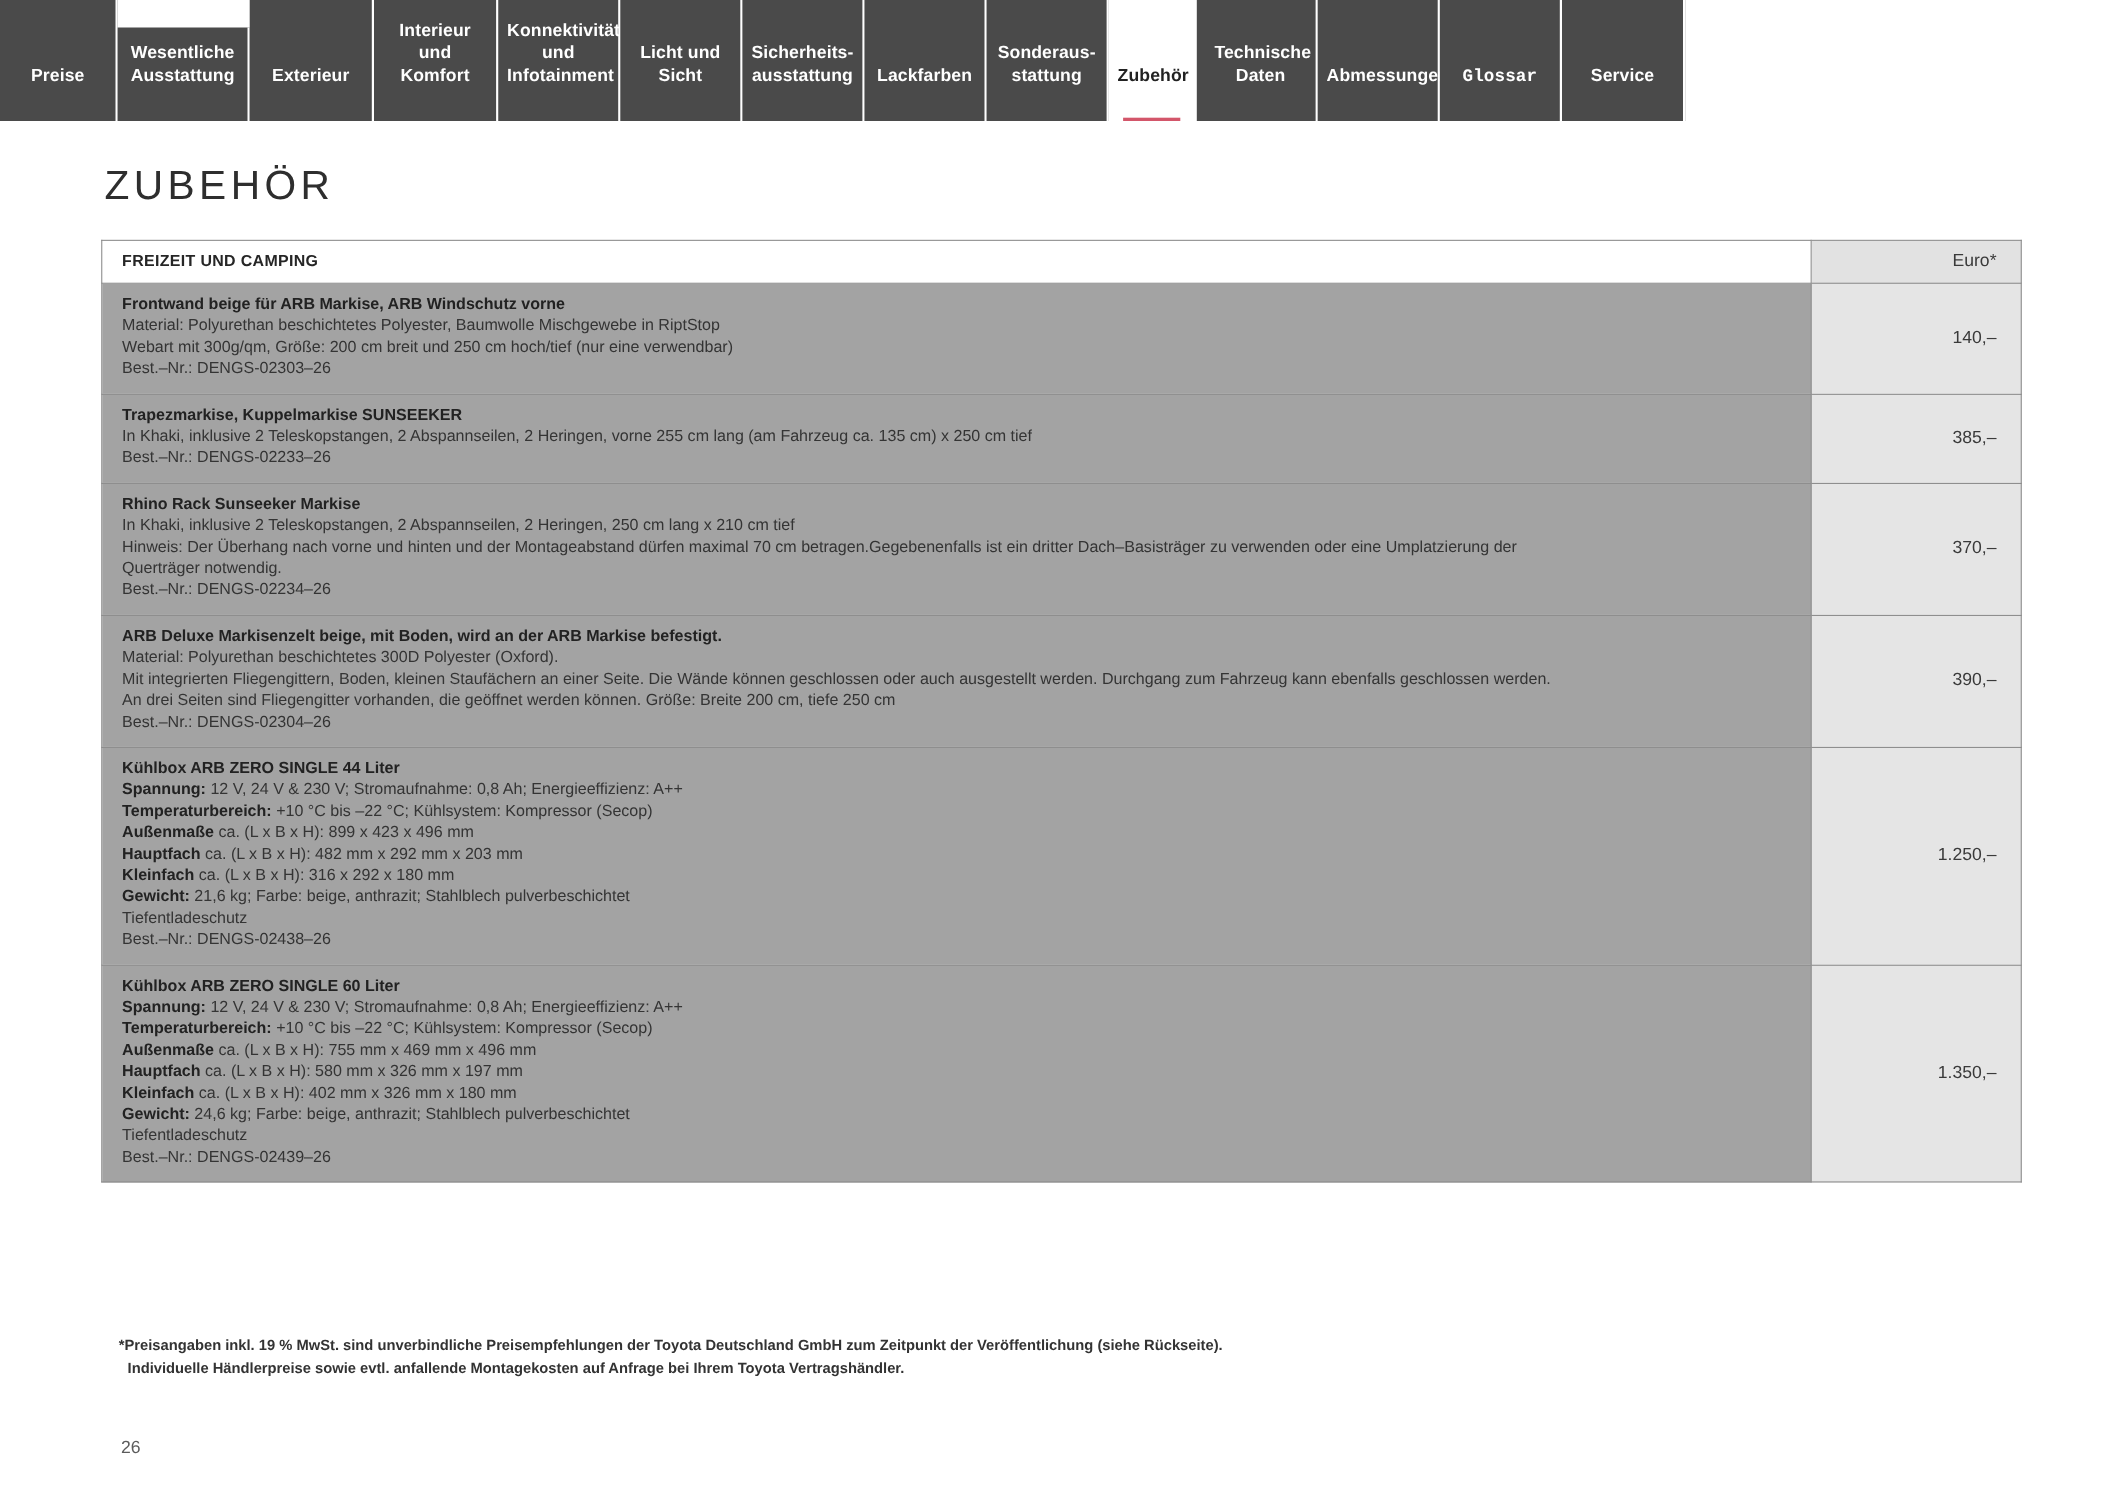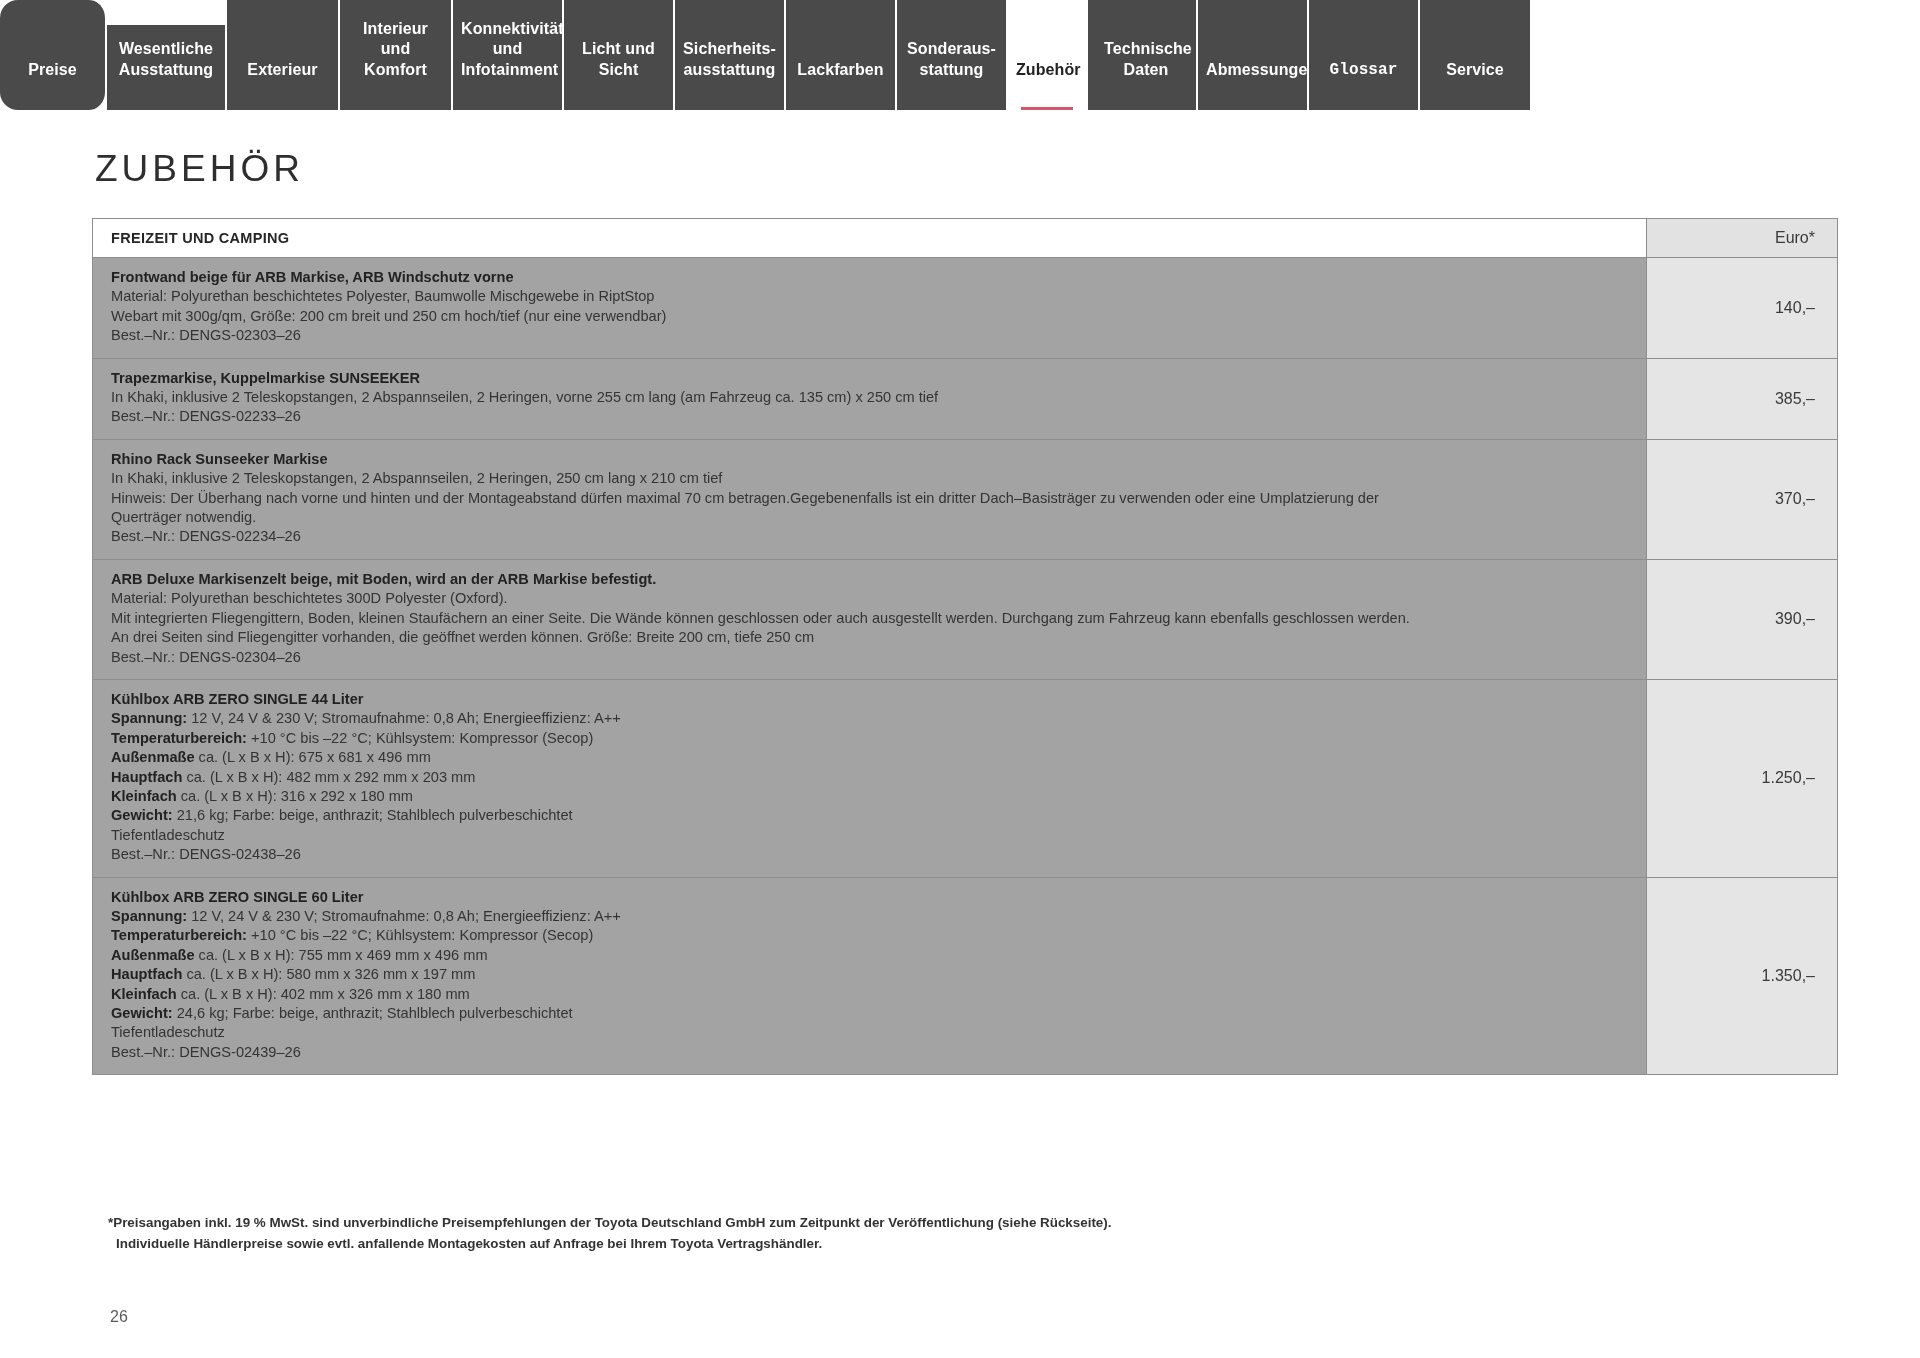--- a/index.html
+++ b/index.html
@@ -35,21 +35,21 @@
     text-align: center;
     padding: 0 8px 30px 8px;
     box-sizing: border-box;
     font-size: 16px;
     font-weight: bold;
     line-height: 1.28;
     border-right: 2px solid #ffffff;
     position: relative;
     letter-spacing: 0.1px;
   }
-  .nav-tab:first-child { border-left: none; border-radius: 18px; }
+  .nav-tab:first-child { border-left: none; }
   .nav-tab.active {
     background: #ffffff;
     color: #222222;
   }
   .nav-tab.active::after {
     content: "";
     position: absolute;
     left: 13px;
     right: 13px;
     bottom: 0;
@@ -288,21 +288,21 @@
             <span class="desc-line">An drei Seiten sind Fliegengitter vorhanden, die geöffnet werden können. Größe: Breite 200 cm, tiefe 250 cm</span>
             <span class="desc-line">Best.–Nr.: DENGS-02304–26</span>
           </td>
           <td class="cell-price">390,–</td>
         </tr>
         <tr>
           <td class="cell-desc">
             <span class="desc-line item-title">Kühlbox ARB ZERO SINGLE 44 Liter</span>
             <span class="desc-line"><span class="lbl">Spannung:</span><span> 12 V, 24 V &amp; 230 V;  Stromaufnahme: 0,8 Ah; Energieeffizienz: A++</span></span>
             <span class="desc-line"><span class="lbl">Temperaturbereich:</span><span> +10 °C bis –22 °C; Kühlsystem: Kompressor (Secop)</span></span>
-            <span class="desc-line"><span class="lbl">Außenmaße</span><span> ca. (L x B x H): 675 x 681 x 496 mm</span></span>
+            <span class="desc-line"><span class="lbl">Außenmaße</span><span> ca. (L x B x H): 899 x 423 x 496 mm</span></span>
             <span class="desc-line"><span class="lbl">Hauptfach</span><span> ca. (L x B x H): 482 mm x 292 mm x 203 mm</span></span>
             <span class="desc-line"><span class="lbl">Kleinfach</span><span> ca. (L x B x H): 316 x 292 x 180 mm</span></span>
             <span class="desc-line"><span class="lbl">Gewicht:</span><span> 21,6 kg; Farbe: beige, anthrazit; Stahlblech pulverbeschichtet</span></span>
             <span class="desc-line"><span>Tiefentladeschutz</span></span>
             <span class="desc-line"><span>Best.–Nr.: DENGS-02438–26</span></span>
           </td>
           <td class="cell-price">1.250,–</td>
         </tr>
         <tr>
           <td class="cell-desc">

